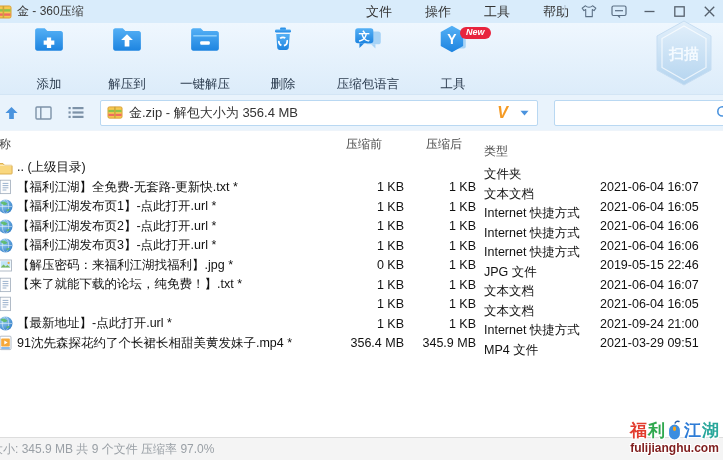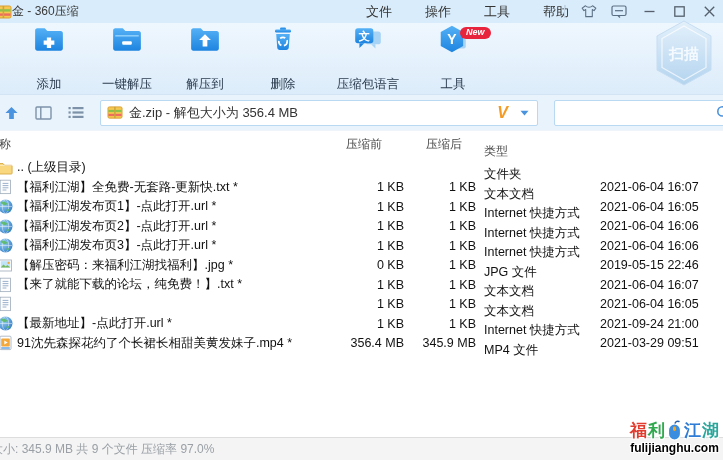--- a/index.html
+++ b/index.html
@@ -4,21 +4,21 @@
 <style>
   * { margin:0; padding:0; box-sizing:border-box; }
   html,body { width:723px; height:460px; overflow:hidden;
     font-family:"Liberation Sans","DejaVu Sans",sans-serif; }
   .window { position:relative; width:723px; height:460px; overflow:hidden;
     display:flex; flex-direction:column; background:#fff; }
 
   
   .titlebar { position:relative; height:23px; flex:0 0 23px; background:#d9ecfb;
     display:flex; align-items:center; font-size:12px; color:#3a3a3a; }
-  .title-left { display:flex; align-items:center; padding-left:2px; }
+  .title-left { display:flex; align-items:center; gap:5px; padding-left:2px; }
   .app-icon { margin-left:-7px; display:inline-flex; }
   .menubar { position:absolute; left:366px; top:0; height:24px; display:flex; align-items:center; }
   .menu-item { display:inline-block; width:34px; margin-right:25px; font-size:13px; color:#333; cursor:default; }
   .title-controls { position:absolute; right:6px; top:0; height:23px; display:flex; align-items:center; gap:14px; }
   .tc-divider { width:1px; height:13px; background:#c3d4e4; margin-right:2px; }
   .tc-btn { display:inline-flex; align-items:center; justify-content:center; width:16px; height:16px; }
 
   
   .toolbar { position:relative; height:72px; flex:0 0 72px;
     background:linear-gradient(#eff7fe,#dcecfa); border-bottom:1px solid #d3e5f5;
@@ -67,21 +67,21 @@
   .statusbar { height:23px; flex:0 0 23px; background:#f4f4f4; border-top:1px solid #ddd;
     display:flex; align-items:center; font-size:12px; color:#9aa0a6; }
   .statusbar span { margin-left:-9px; white-space:nowrap; }
 
   
   .watermark { position:absolute; right:4px; bottom:5px; text-align:center; line-height:1.1; }
   .wm-logo { display:flex; align-items:flex-end; justify-content:center; gap:1px;
     font-size:17px; font-weight:bold;
     text-shadow:-1px -1px 0 #fff,1px -1px 0 #fff,-1px 1px 0 #fff,1px 1px 0 #fff; }
   .wm-c1{color:#e23c2e;} .wm-c2{color:#2fa84e;} .wm-c3{color:#2e7cd6;} .wm-c4{color:#2aa79b;}
-  .wm-domain { font-size:12px; font-weight:bold; color:#000000; margin-top:1px;
+  .wm-domain { font-size:12px; font-weight:bold; color:#7f1d1d; margin-top:1px;
     text-shadow:-1px -1px 0 #fff,1px -1px 0 #fff,-1px 1px 0 #fff,1px 1px 0 #fff; }
 </style>
 </head>
 <body>
 
 <div class="window">
 
   <div class="titlebar">
     <div class="title-left">
       <span class="app-icon">
@@ -154,35 +154,35 @@
           <path d="M13 12.5 h4 v3 h3 v4 h-3 v3 h-4 v-3 h-3 v-4 h3 z" fill="#fff"></path>
         </svg>
       </span>
       <span class="tb-label">添加</span>
     </div>
 
     <div class="tb-btn">
       <span>
         <svg width="32" height="30" viewBox="0 0 30 28">
           <path d="M2 6 c0-1.1 .9-2 2-2 h7 l2.5 2.5 H26 c1.1 0 2 .9 2 2 V23 c0 1.1-.9 2-2 2 H4 c-1.1 0-2-.9-2-2 Z" fill="url(#gBlue)"></path>
-          <path d="M4 11 H26" stroke="#8fd0fb" stroke-width="1.4"></path>
-          <rect x="10.5" y="16" width="9" height="3.4" rx="1" fill="#fff"></rect>
-        </svg>
-      </span>
-      <span class="tb-label">一键解压</span>
+          <path d="M15 9.5 l5.5 5.5 h-3.3 v6 h-4.4 v-6 h-3.3 z" fill="#fff"></path>
+        </svg>
+      </span>
+      <span class="tb-label">解压到</span>
     </div>
 
     <div class="tb-btn">
       <span>
         <svg width="32" height="30" viewBox="0 0 30 28">
           <path d="M2 6 c0-1.1 .9-2 2-2 h7 l2.5 2.5 H26 c1.1 0 2 .9 2 2 V23 c0 1.1-.9 2-2 2 H4 c-1.1 0-2-.9-2-2 Z" fill="url(#gBlue)"></path>
-          <path d="M15 9.5 l5.5 5.5 h-3.3 v6 h-4.4 v-6 h-3.3 z" fill="#fff"></path>
-        </svg>
-      </span>
-      <span class="tb-label">解压到</span>
+          <path d="M4 11 H26" stroke="#8fd0fb" stroke-width="1.4"></path>
+          <rect x="10.5" y="16" width="9" height="3.4" rx="1" fill="#fff"></rect>
+        </svg>
+      </span>
+      <span class="tb-label">一键解压</span>
     </div>
 
     <div class="tb-btn">
       <span>
         <svg width="30" height="30" viewBox="0 0 30 28">
           <rect x="12" y="2.5" width="6" height="2.6" rx="1.2" fill="#2e93e8"></rect>
           <rect x="7" y="4.6" width="16" height="3" rx="1.4" fill="url(#gBlue)"></rect>
           <path d="M8.2 9 h13.6 l-1 13.5 c-.1 1.4-1.2 2.5-2.6 2.5 h-6.4 c-1.4 0-2.5-1.1-2.6-2.5 z" fill="url(#gBlue)"></path>
           <circle cx="15" cy="16.5" r="4.2" fill="none" stroke="#fff" stroke-width="1.7" stroke-dasharray="5.5 2.6"></circle>
         </svg>

